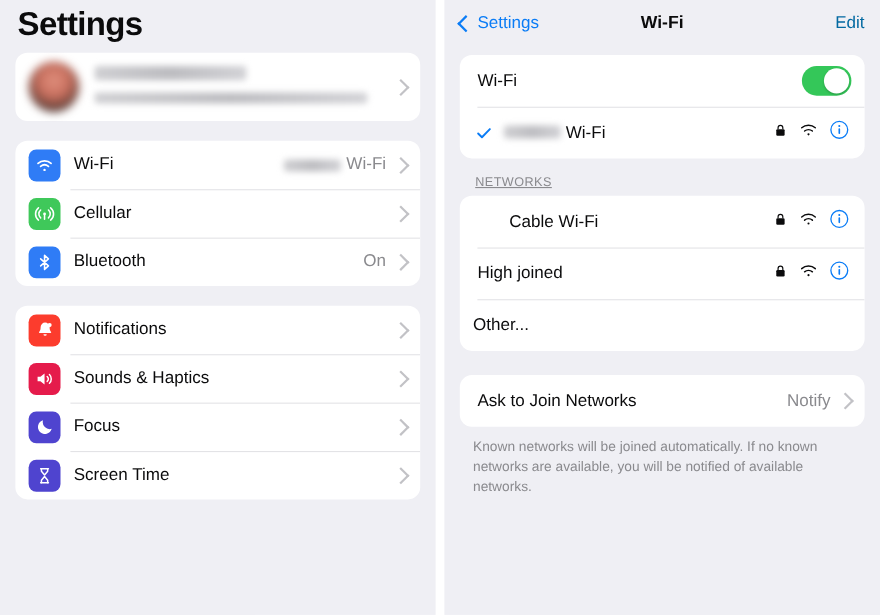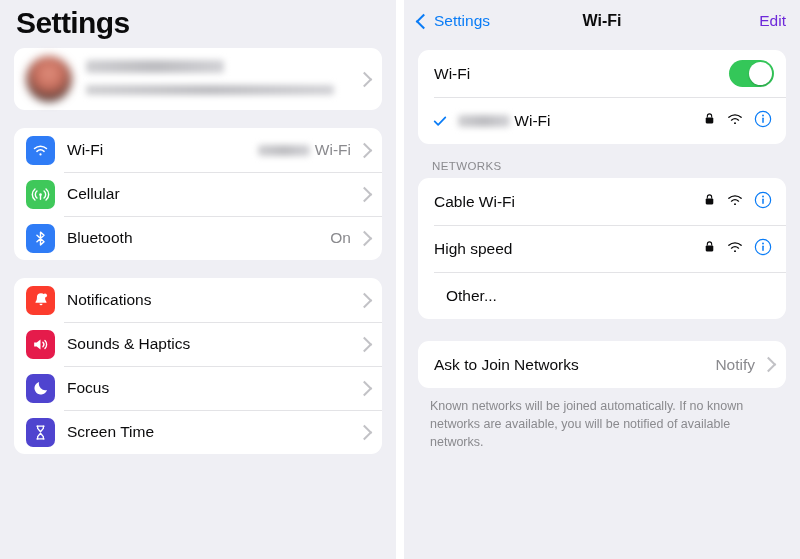--- a/index.html
+++ b/index.html
@@ -152,29 +152,30 @@
     position: absolute;
     left: 0; right: 0;
     text-align: center;
     font-size: 16px;
     font-weight: bold;
     color: #0b0b0c;
     pointer-events: none;
   }
   .nav-edit {
     margin-left: auto;
-    color: #6d28d9;
+    color: #0369a1;
     font-size: 15.5px;
   }
   .section-header {
     font-size: 11.5px;
     color: #8a8a8e;
     letter-spacing: 0.4px;
     padding: 16px 0 6px 28px;
     text-transform: uppercase;
+    text-decoration: underline;
   }
   .wifi-row { min-height: 47px; padding-left: 16px; }
   .check {
     width: 16px;
     flex: 0 0 16px;
     margin-right: 10px;
     display: flex;
     align-items: center;
   }
   .trail-icons {
@@ -381,21 +382,21 @@
               </svg>
           </span>
         </div>
       </div>
     </div>
 
     <div class="section-header">NETWORKS</div>
 
     <div class="card">
 
-      <div class="row wifi-row no-icon" style="padding-left:16px;">
+      <div class="row wifi-row no-icon" style="padding-left:16px;margin-left:29px;">
         <div class="row-label">Cable Wi-Fi</div>
         <div class="trail-icons">
           <span>
             <svg width="13" height="15" viewBox="0 0 24 24" fill="#0b0b0c">
                 <path d="M7 10V7.5a5 5 0 0 1 10 0V10h-2V7.5a3 3 0 0 0-6 0V10z"></path>
                 <rect x="5" y="10" width="14" height="11" rx="2"></rect>
               </svg>
           </span>
           <span>
             <svg width="16" height="13" viewBox="0 0 24 20" fill="none" stroke="#0b0b0c" stroke-width="2" stroke-linecap="round">
@@ -408,21 +409,21 @@
             <svg width="18" height="18" viewBox="0 0 24 24">
                 <circle cx="12" cy="12" r="10.2" fill="none" stroke="#0a7cf6" stroke-width="1.6"></circle>
                 <circle cx="12" cy="7.3" r="1.25" fill="#0a7cf6"></circle>
                 <rect x="11" y="10" width="2" height="7.2" rx="1" fill="#0a7cf6"></rect>
               </svg>
           </span>
         </div>
       </div>
 
       <div class="row wifi-row no-icon" style="padding-left:16px;">
-        <div class="row-label">High speed</div>
+        <div class="row-label">High joined</div>
         <div class="trail-icons">
           <span>
             <svg width="13" height="15" viewBox="0 0 24 24" fill="#0b0b0c">
                 <path d="M7 10V7.5a5 5 0 0 1 10 0V10h-2V7.5a3 3 0 0 0-6 0V10z"></path>
                 <rect x="5" y="10" width="14" height="11" rx="2"></rect>
               </svg>
           </span>
           <span>
             <svg width="16" height="13" viewBox="0 0 24 20" fill="none" stroke="#0b0b0c" stroke-width="2" stroke-linecap="round">
               <path d="M2.5 6.5a14 14 0 0 1 19 0"></path>
@@ -433,21 +434,21 @@
           <span>
             <svg width="18" height="18" viewBox="0 0 24 24">
                 <circle cx="12" cy="12" r="10.2" fill="none" stroke="#0a7cf6" stroke-width="1.6"></circle>
                 <circle cx="12" cy="7.3" r="1.25" fill="#0a7cf6"></circle>
                 <rect x="11" y="10" width="2" height="7.2" rx="1" fill="#0a7cf6"></rect>
               </svg>
           </span>
         </div>
       </div>
 
-      <div class="row wifi-row no-icon" style="padding-left:28px;">
+      <div class="row wifi-row no-icon" style="padding-left:12px;">
         <div class="row-label">Other...</div>
       </div>
 
     </div>
 
     <div class="gap-lg"></div>
 
     <div class="card">
       <div class="row wifi-row no-icon" style="padding-left:16px;">
         <div class="row-label">Ask to Join Networks</div>

